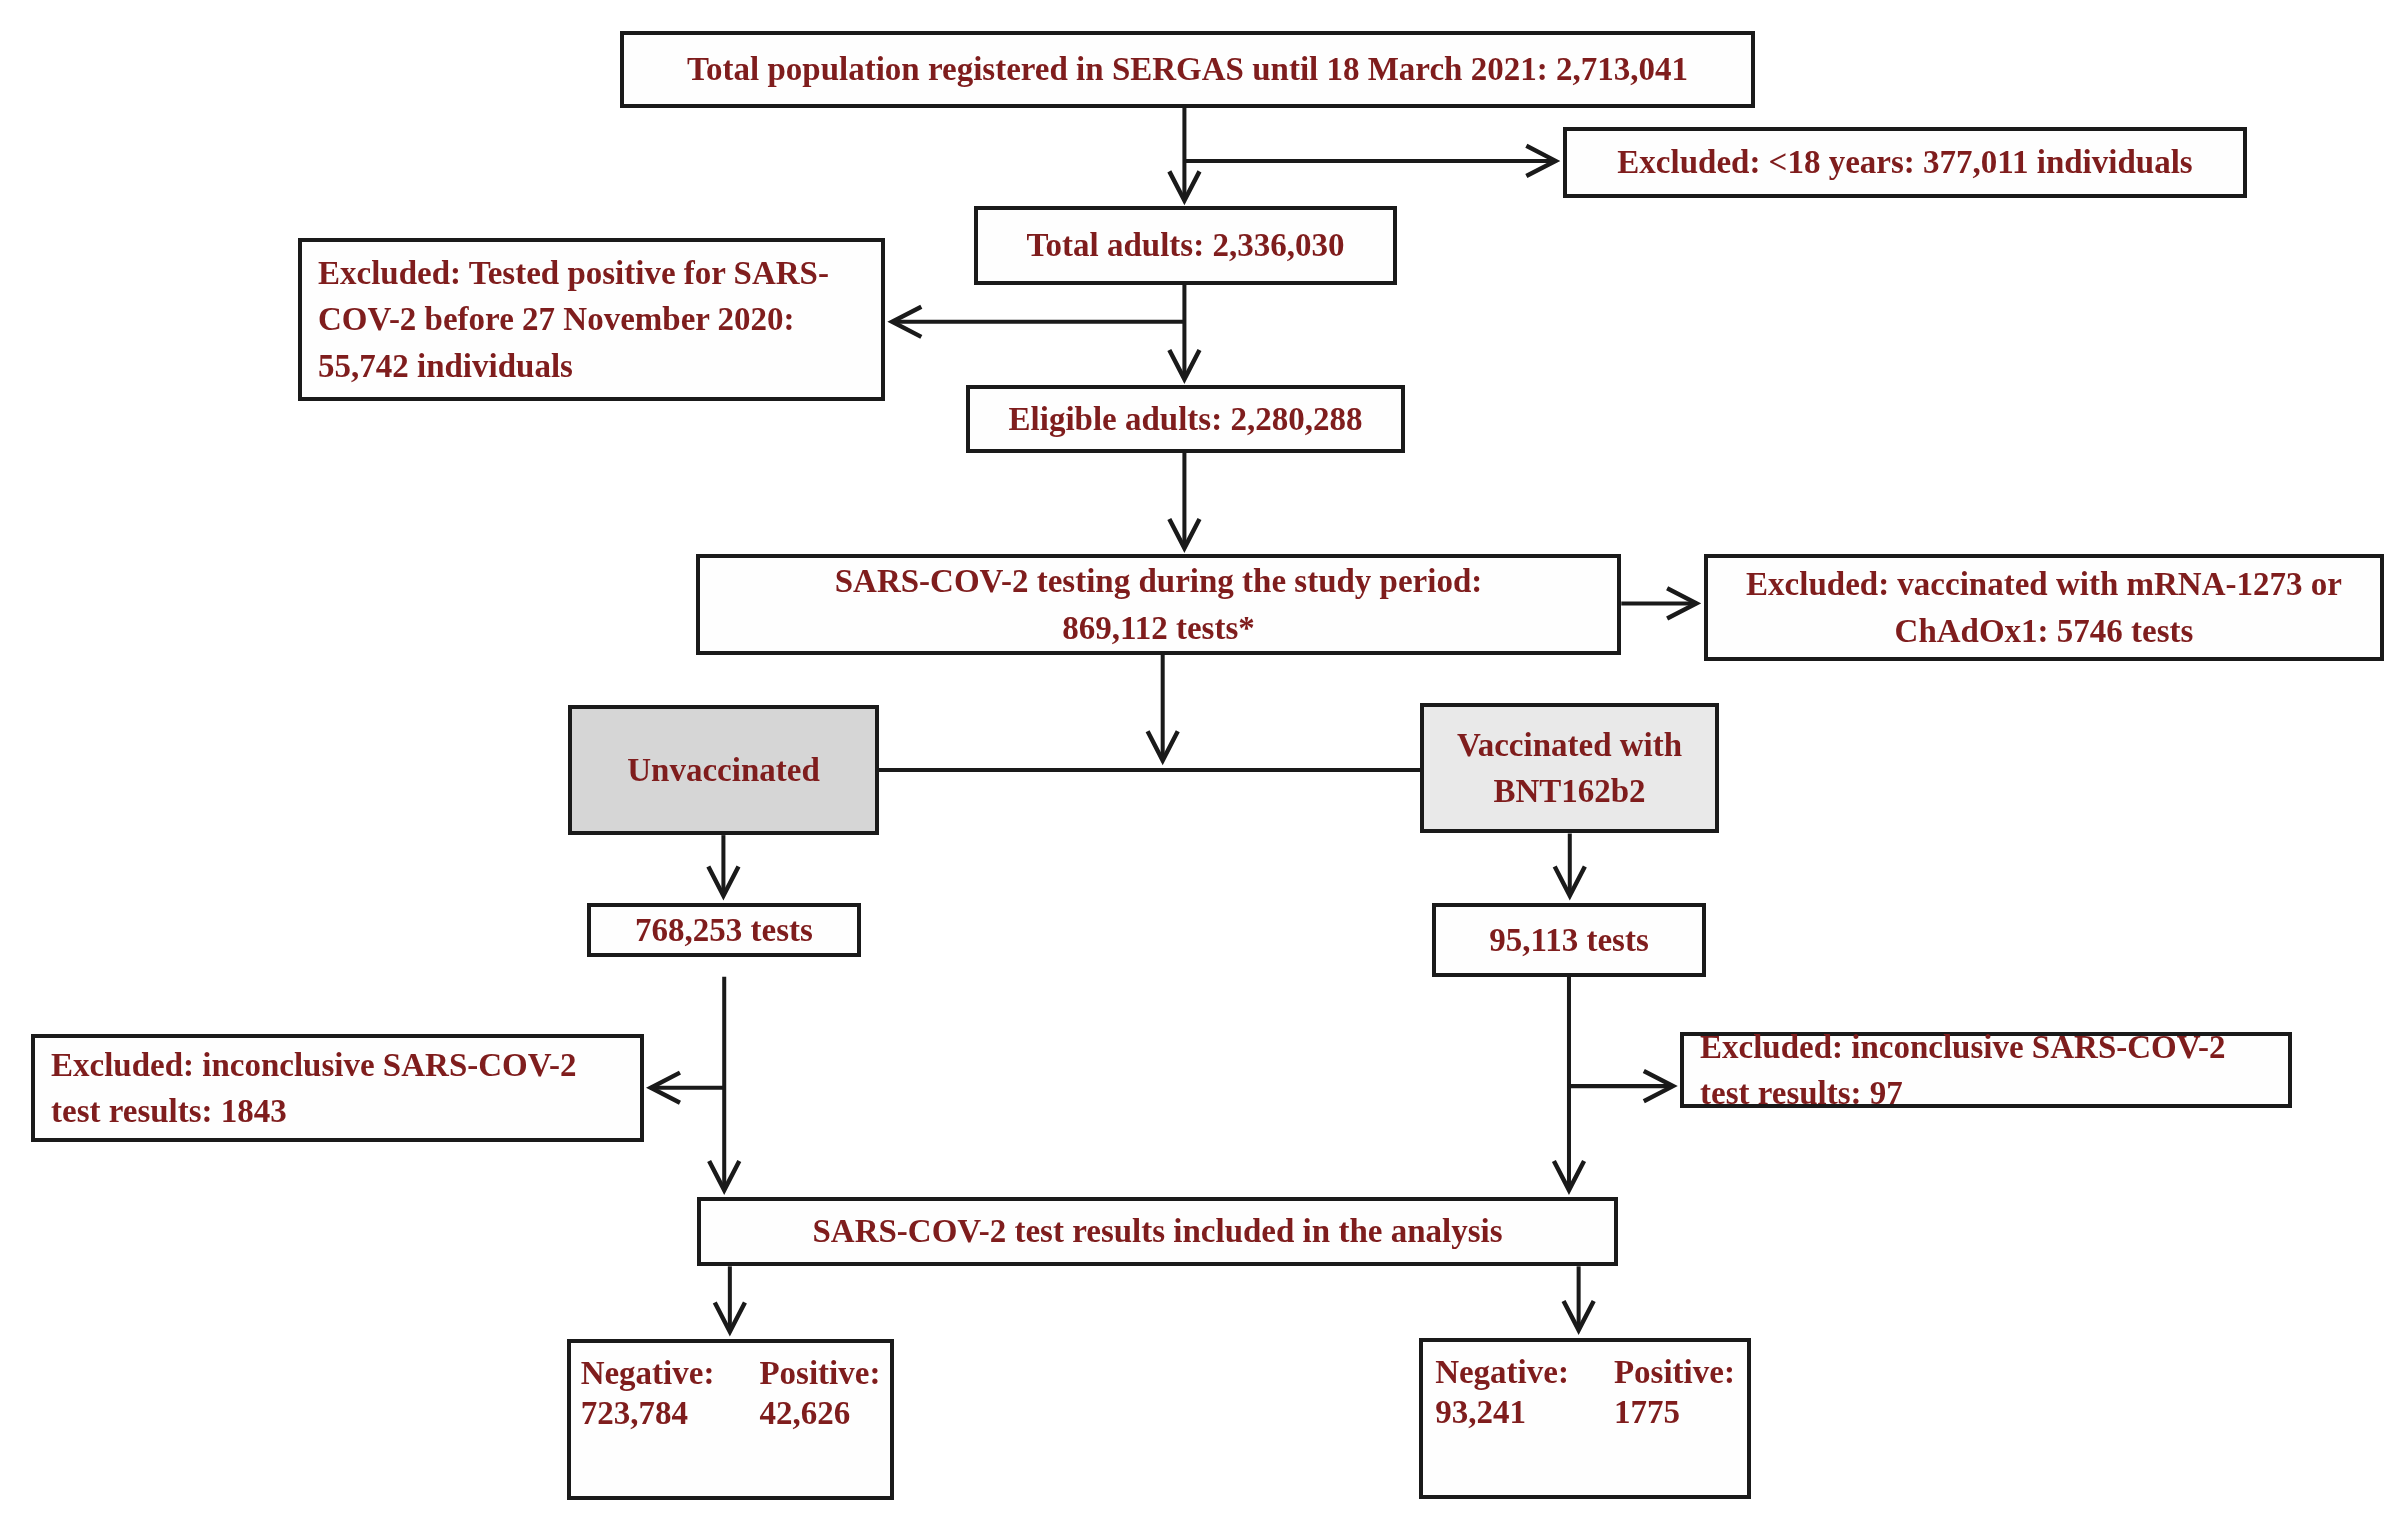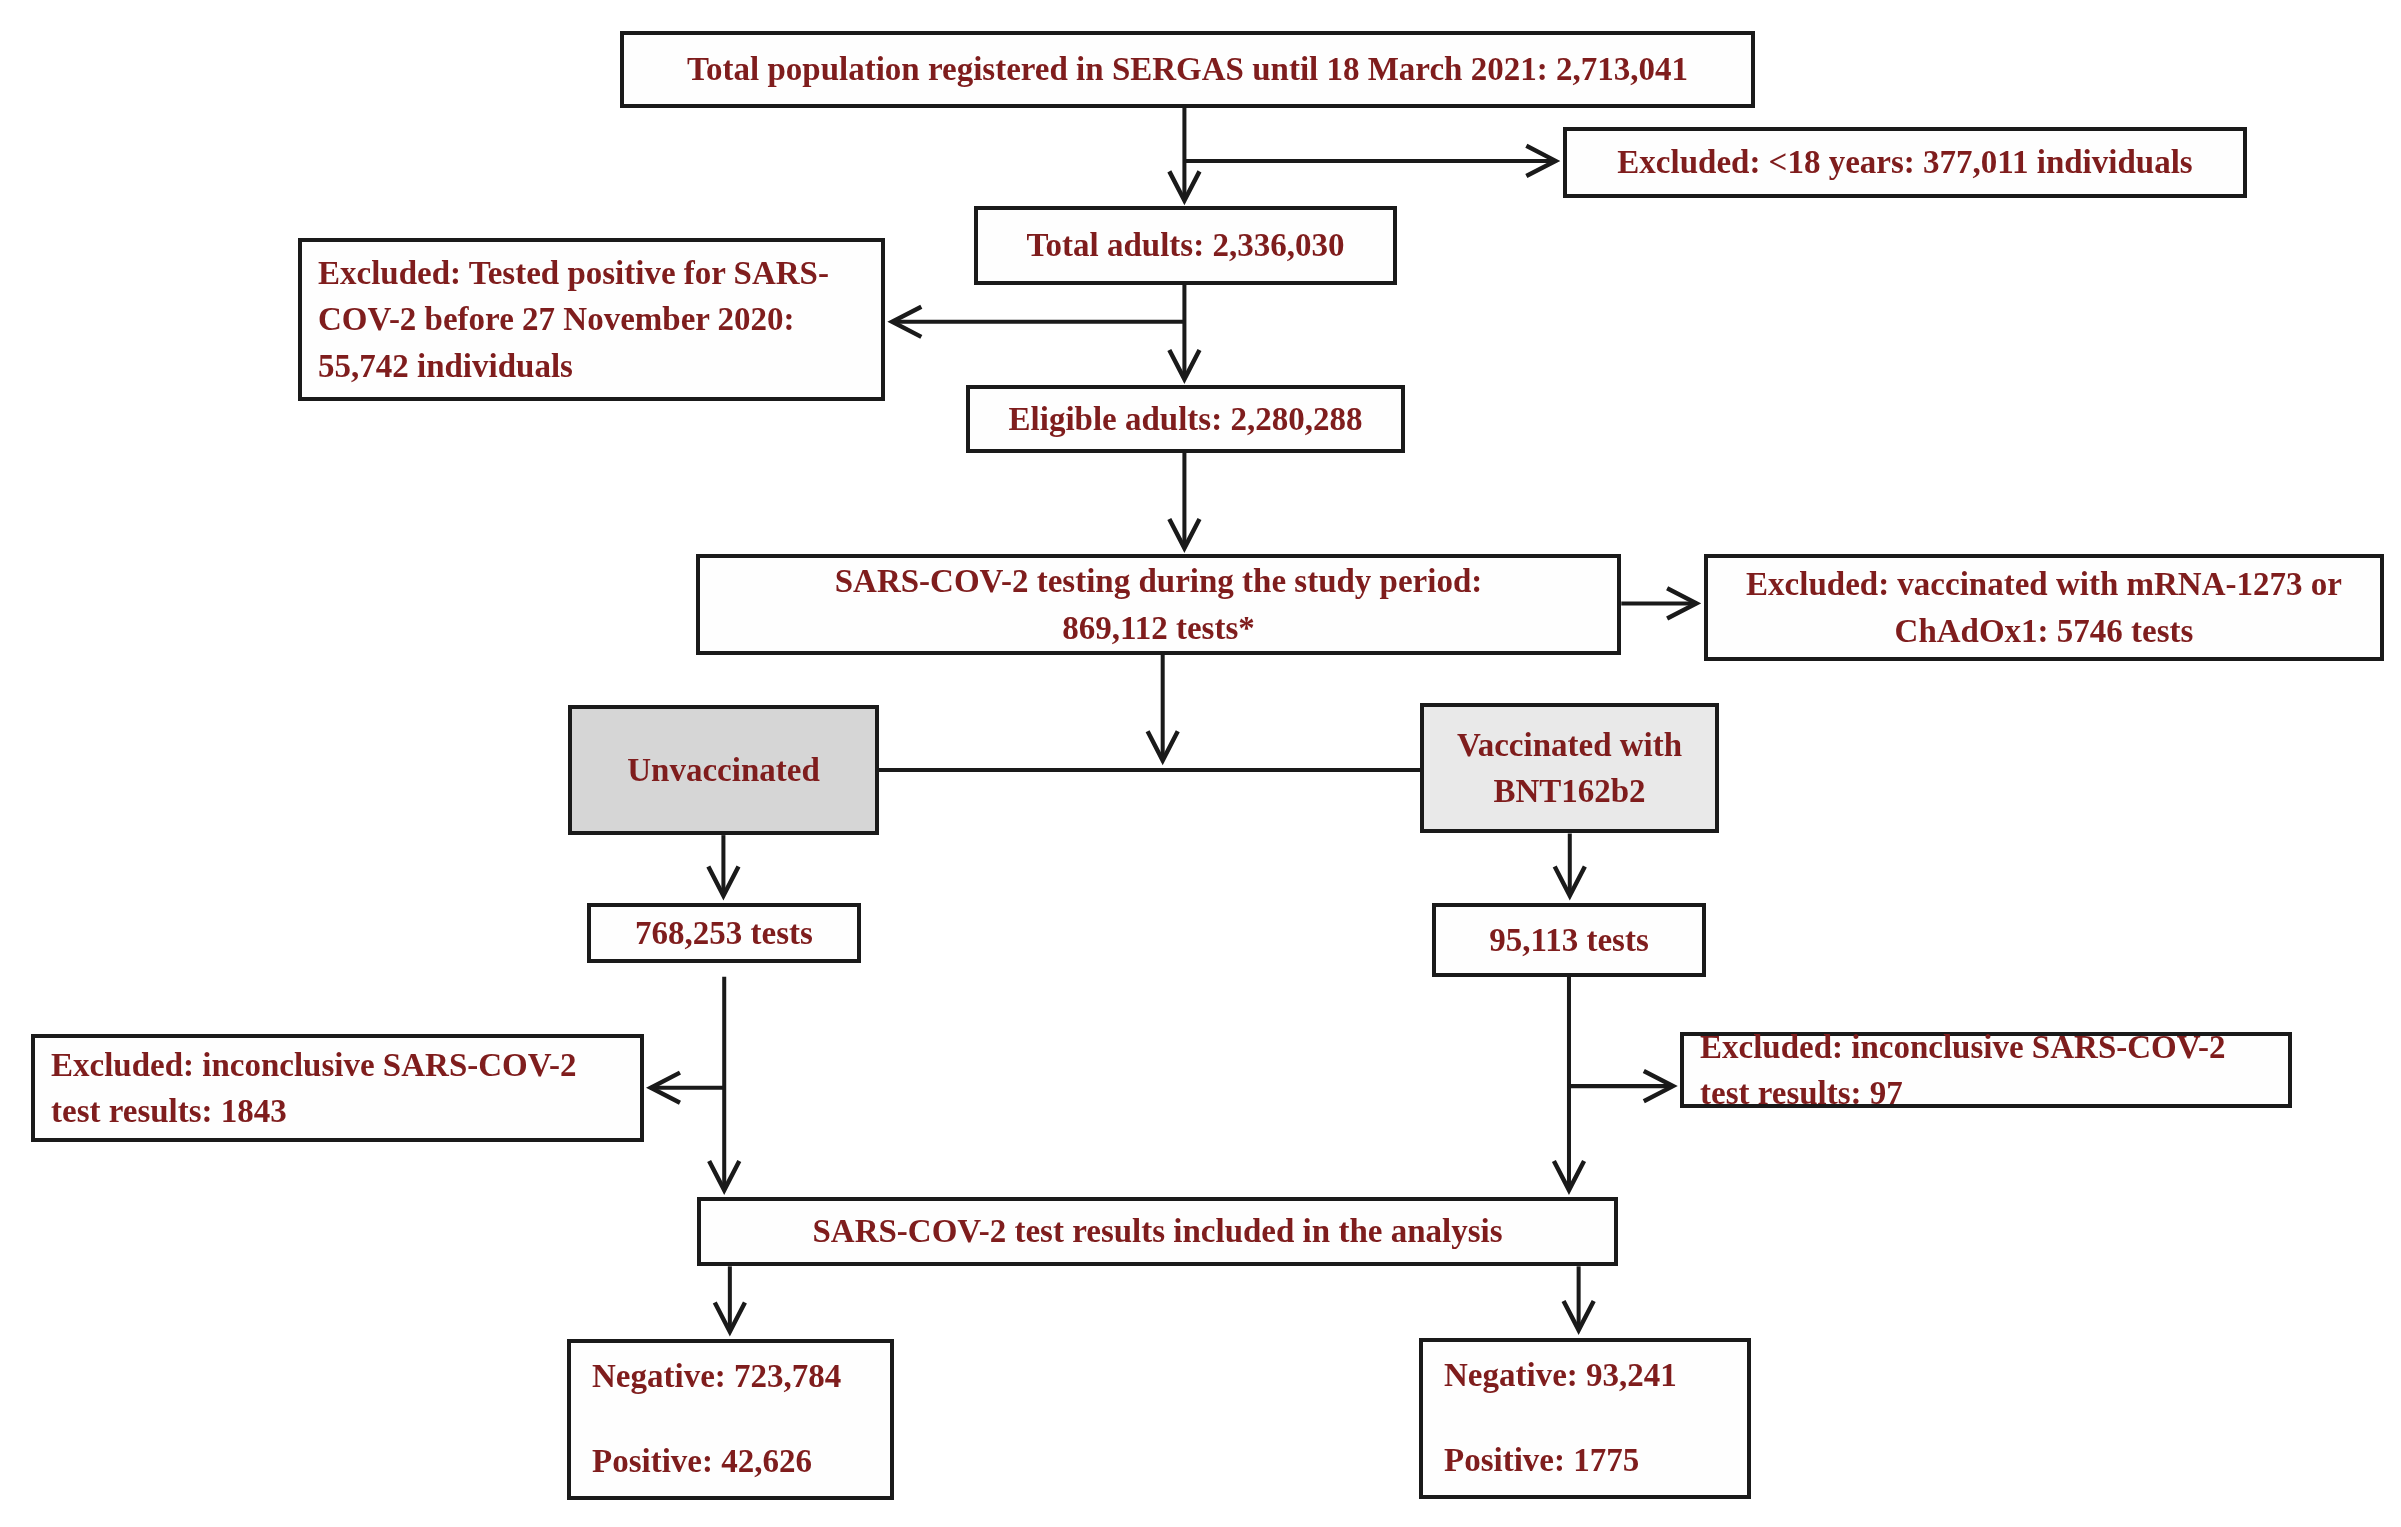--- a/index.html
+++ b/index.html
@@ -47,21 +47,20 @@
   .box.left-align {
     justify-content: flex-start;
     text-align: left;
     padding: 6.4px 16px;
   }
   .box.two-line {
     flex-direction: column;
     line-height: 1.4;
   }
   .box.results {
-    flex-direction: column;
     align-items: flex-start;
     justify-content: center;
     text-align: left;
     gap: 45px;
     padding: 11.3px 21px;
     line-height: 1.2;
   }
   .box.gray-dark  { background: var(--unvaccinated-fill, #d6d6d6); }
   .box.gray-light { background: var(--vaccinated-fill, #e9e9e9); }
 </style>
@@ -124,21 +123,21 @@
   </div>
 
   <div class="box gray-dark" style="left:568px; top:705px; width:311px; height:130px;">
     <span>Unvaccinated</span>
   </div>
 
   <div class="box gray-light" style="left:1420px; top:703px; width:299px; height:130px;">
     <span>Vaccinated with BNT162b2</span>
   </div>
 
-  <div class="box" style="left:587px; top:903px; width:274px; height:60px;">
+  <div class="box" style="left:587px; top:903px; width:274px; height:54px;">
     <span>768,253 tests</span>
   </div>
 
   <div class="box" style="left:1432px; top:903px; width:274px; height:74px;">
     <span>95,113 tests</span>
   </div>
 
   <div class="box left-align" style="left:31px; top:1034px; width:613px; height:108px;">
     <span>Excluded: inconclusive SARS-COV-2 test results: 1843</span>
   </div>

